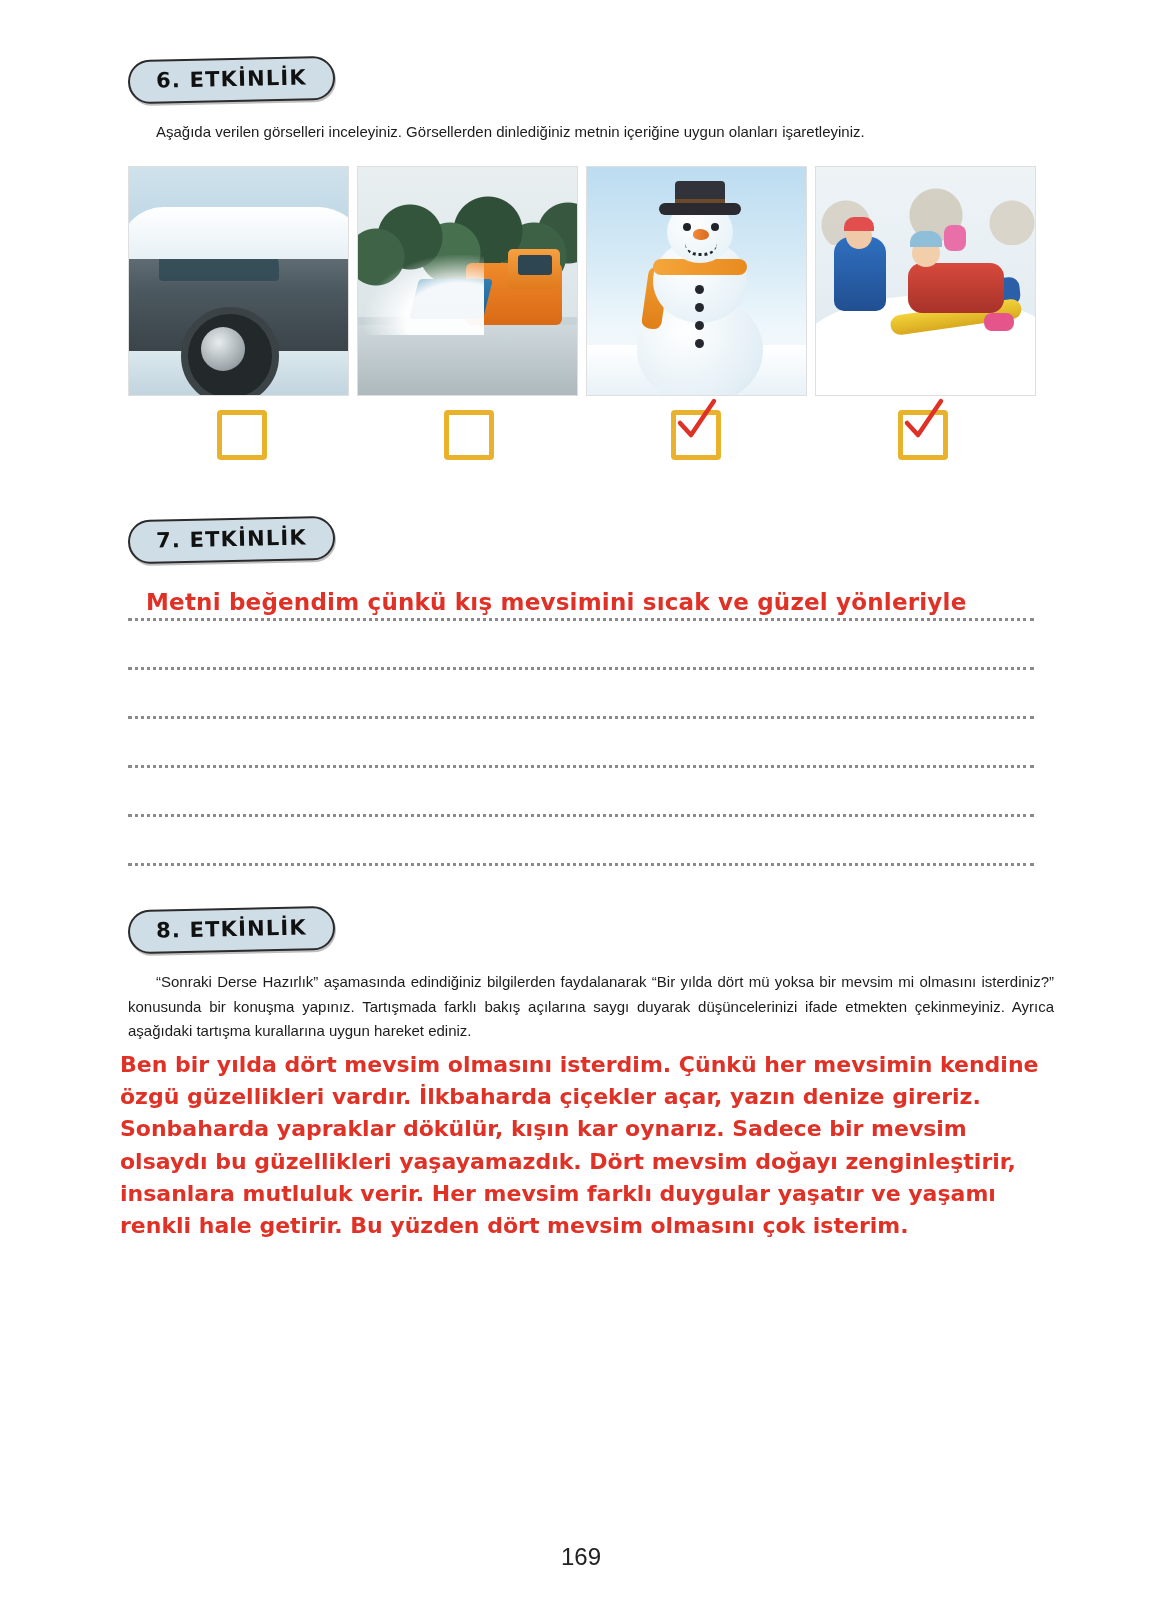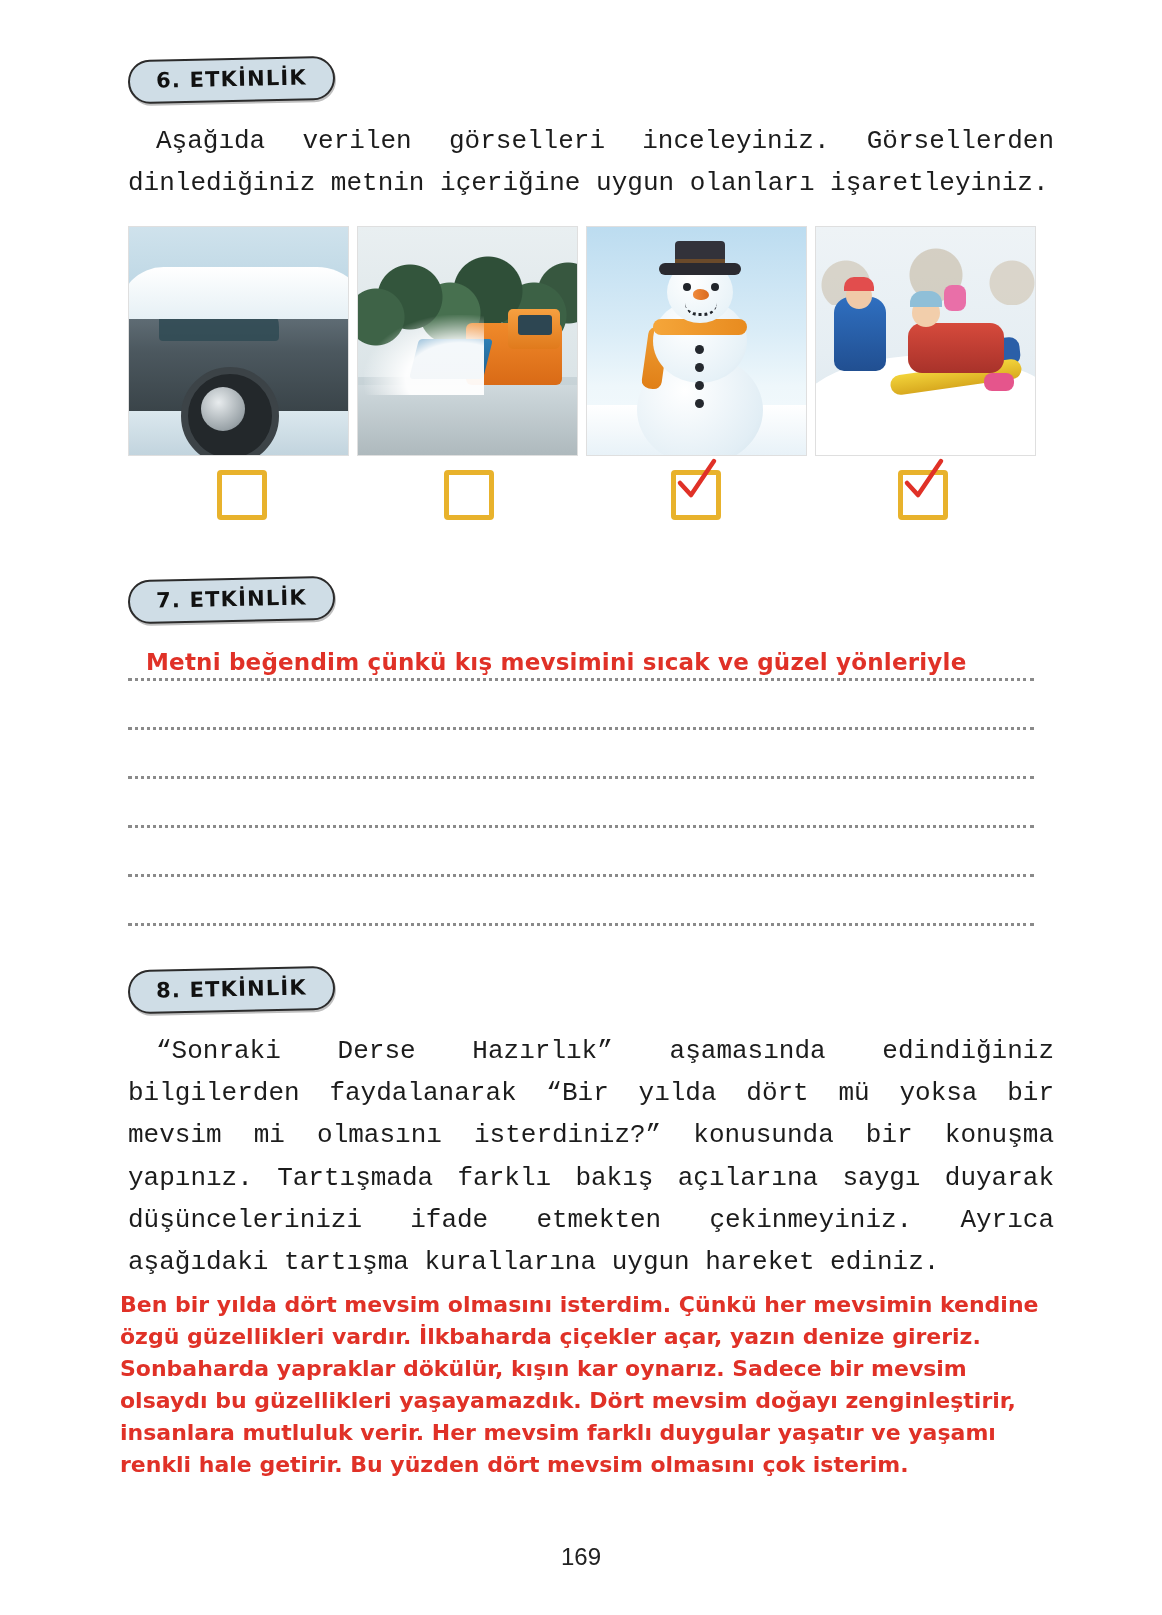--- a/index.html
+++ b/index.html
@@ -37,25 +37,24 @@
     transform: rotate(-1.2deg);
     font-family: "DejaVu Sans", sans-serif;
   }
   .badge-wrap {
     margin-left: 128px;
   }
 
   
   .para {
     margin: 18px 108px 0 128px;
-    font-size: 26px;
+    font-size: 15px;
     line-height: 1.62;
     text-align: justify;
     color: #1c1c1c;
-    font-family: Liberation Mono, monospace;
   }
   .para.indent {
     text-indent: 28px;
   }
 
   
   .img-row {
     margin: 22px 0 0 128px;
     display: flex;
     gap: 8px;

